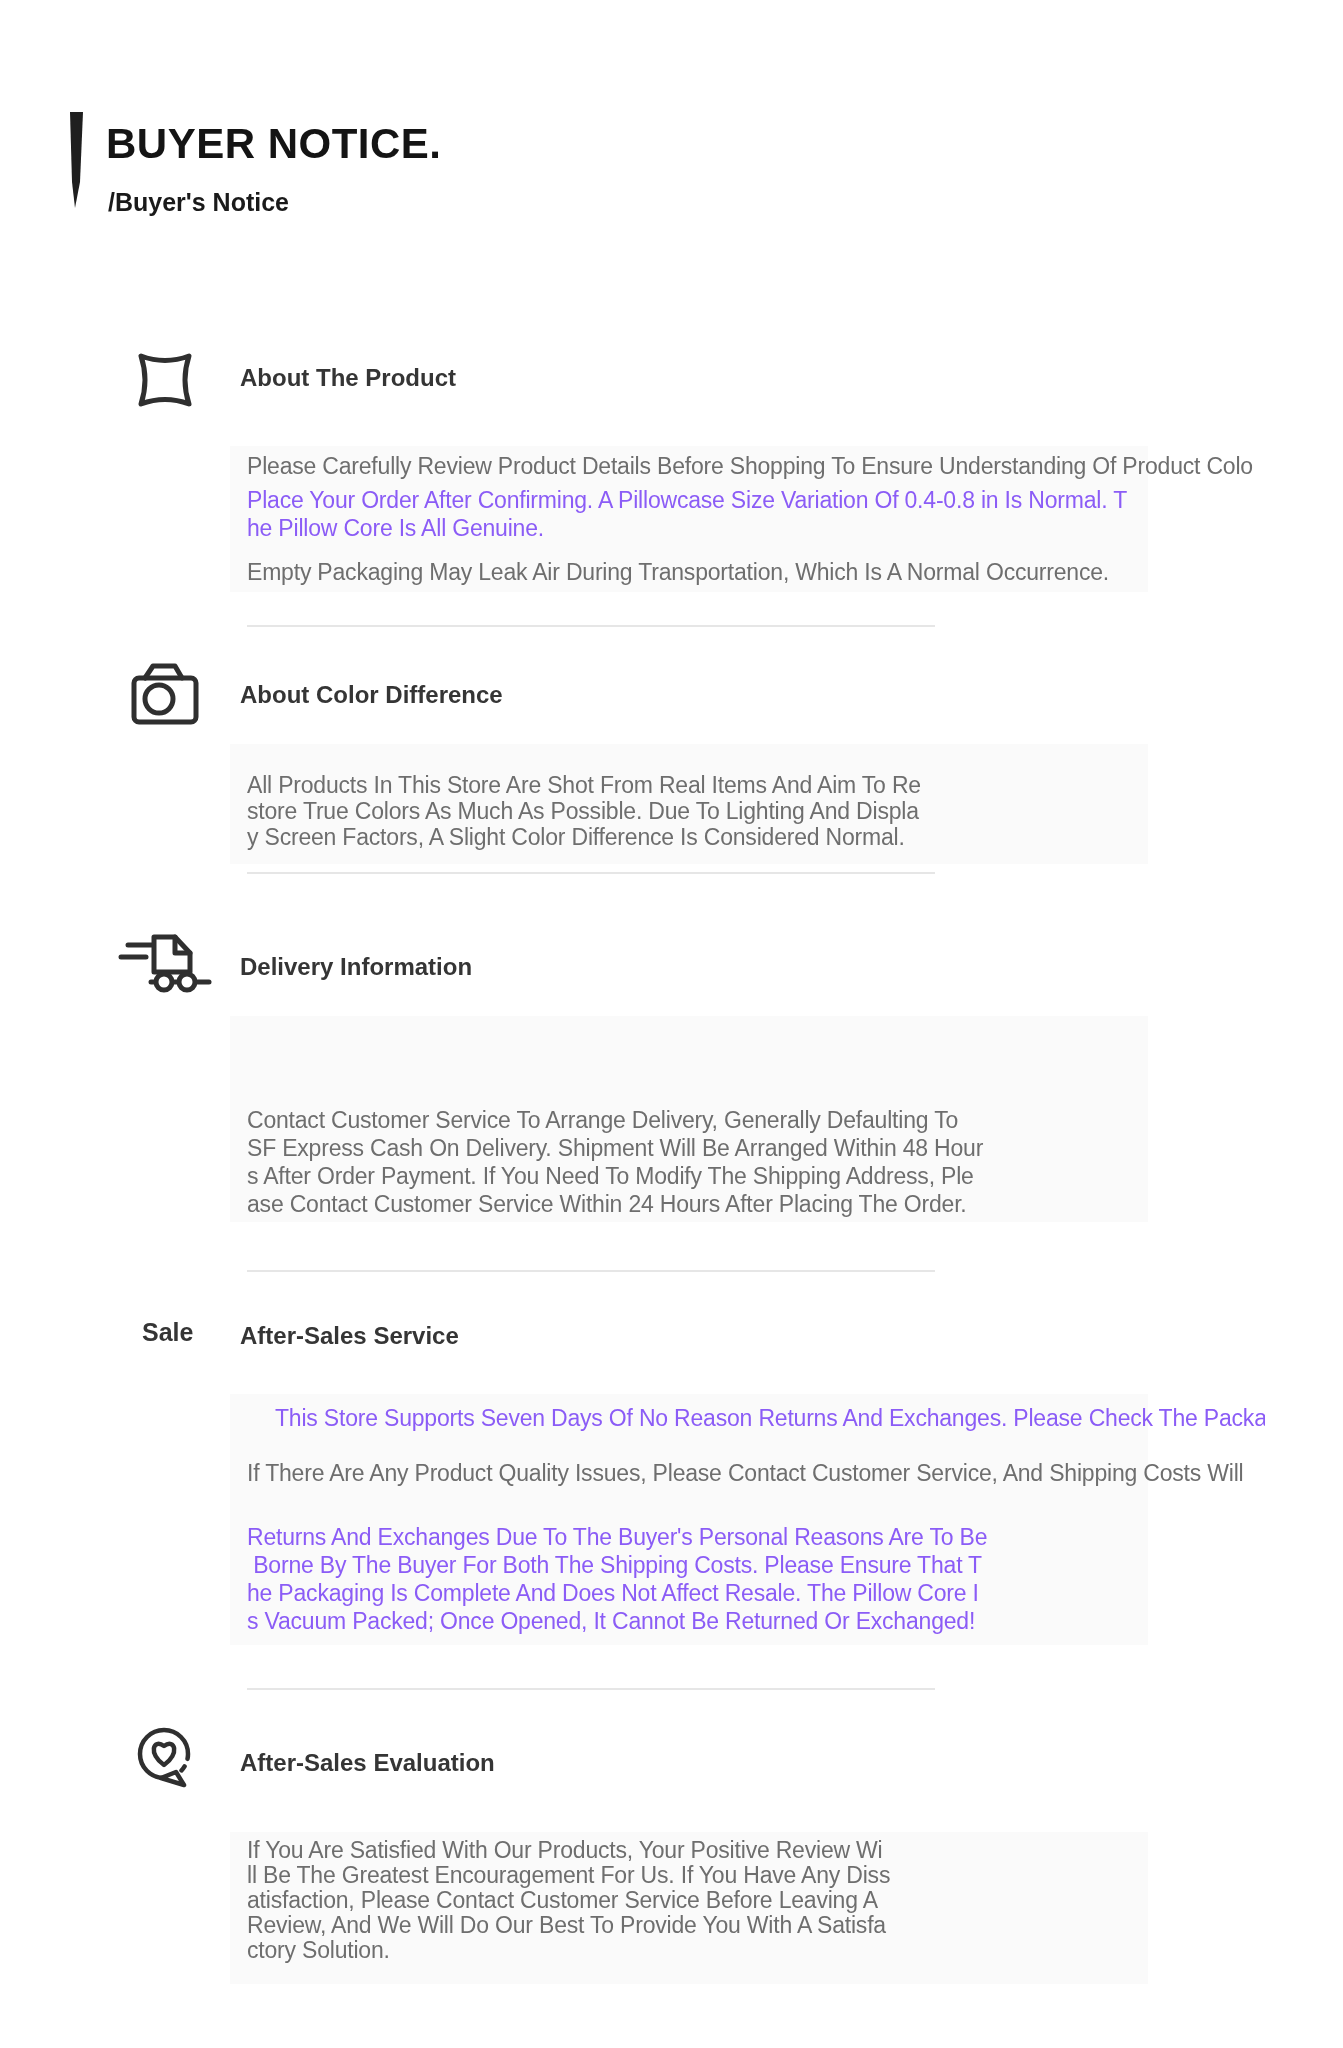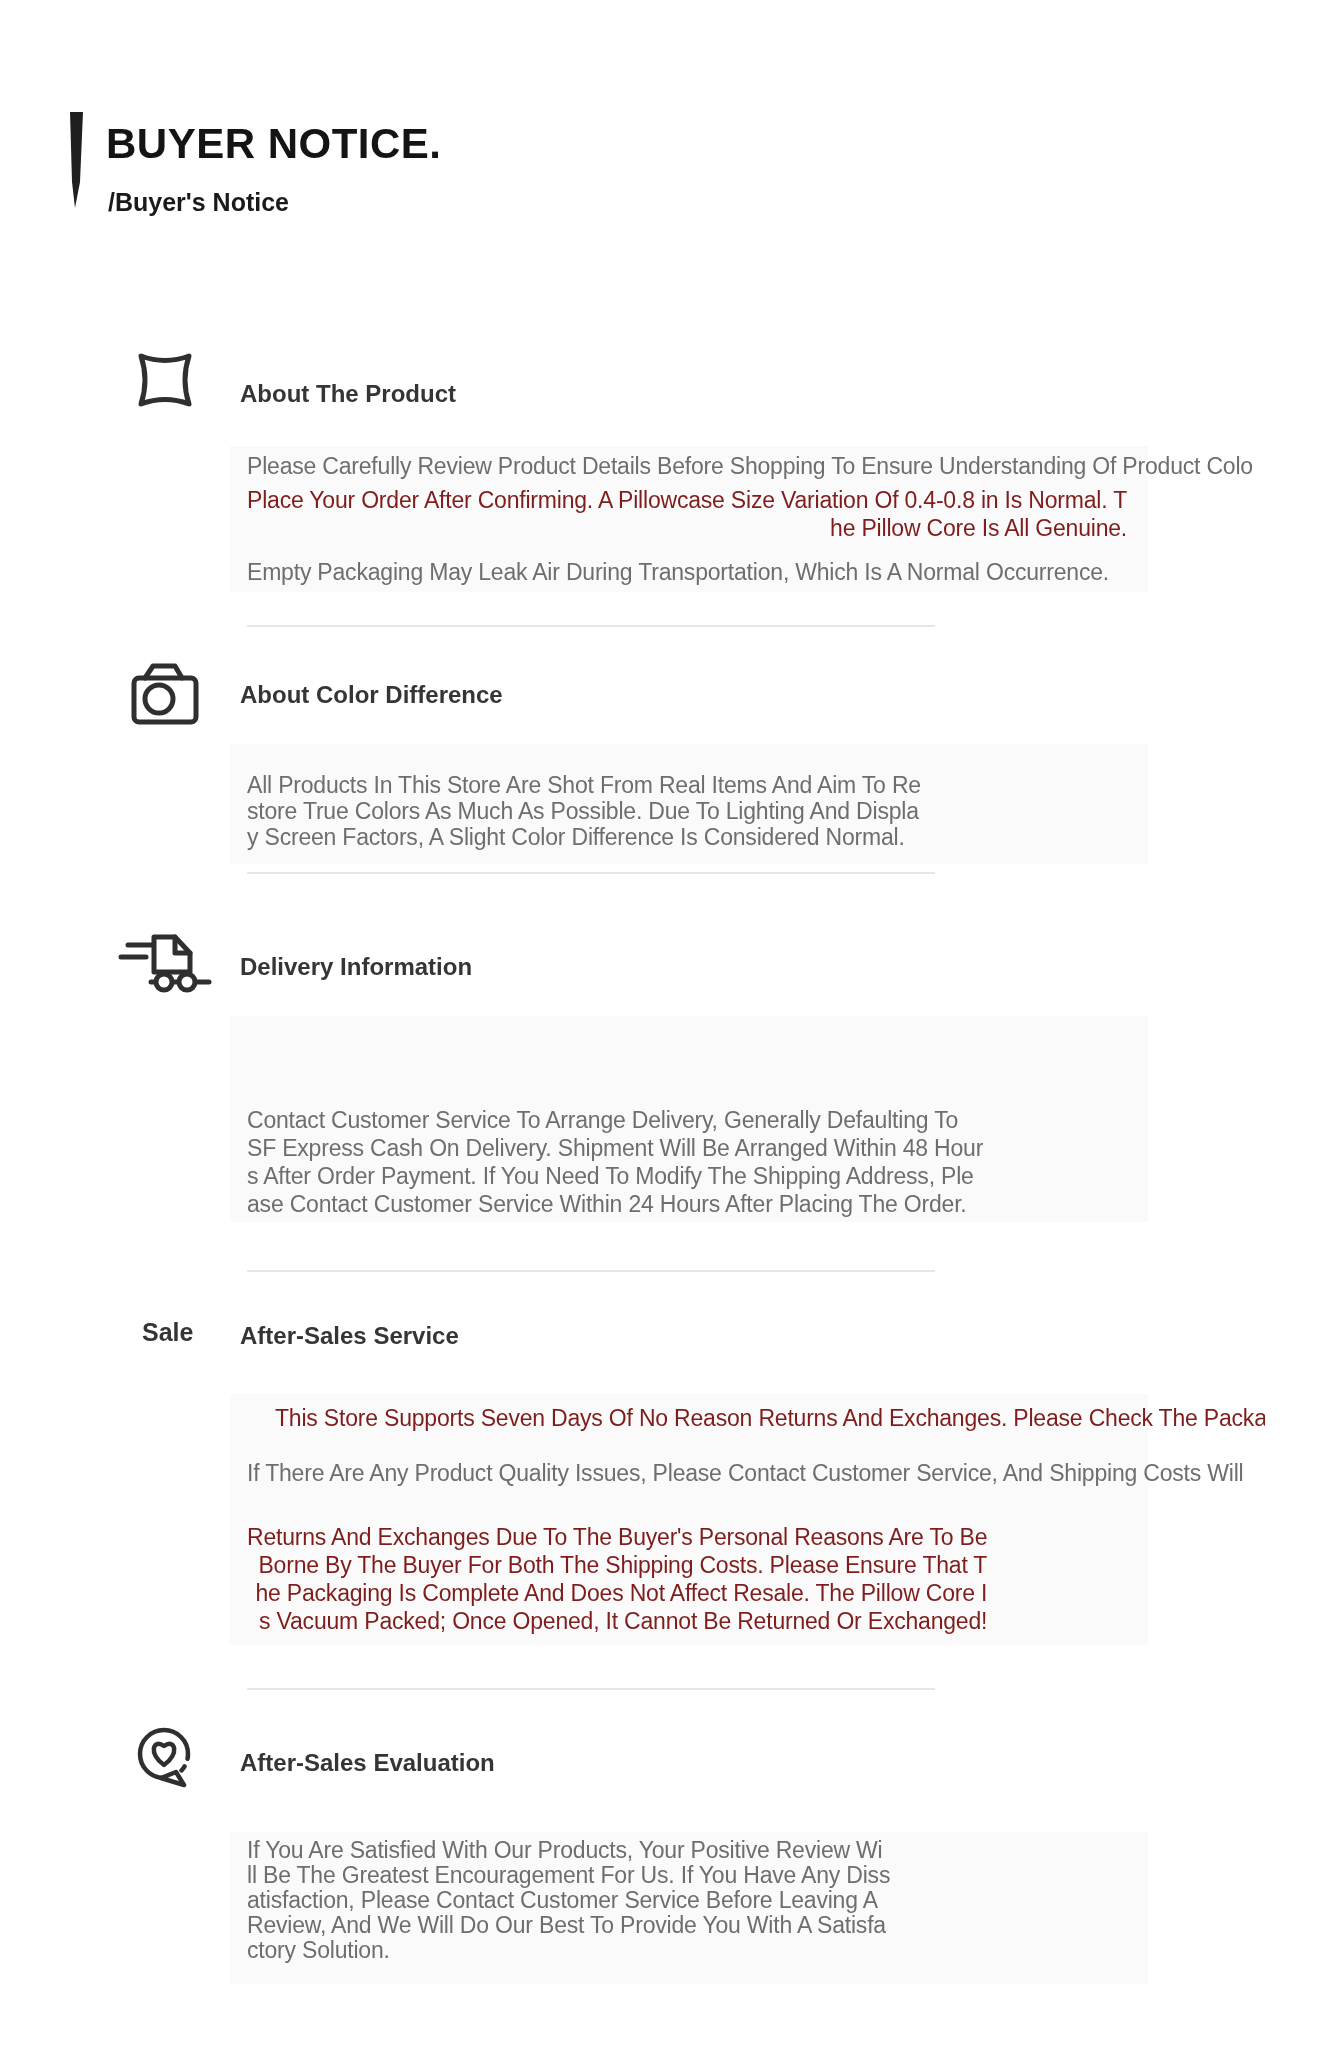--- a/index.html
+++ b/index.html
@@ -14,21 +14,21 @@
   .brush{position:absolute;left:69px;top:112px;}
   .panel{position:absolute;left:230px;width:918px;background:#fafafa;}
   .icon-box{position:absolute;}
   .icon-box svg{display:block;}
   .sec-title{position:absolute;left:240px;margin:0;font-size:24px;font-weight:700;
       color:#353535;white-space:nowrap;}
   .sale-label{position:absolute;left:142px;margin:0;font-size:25px;font-weight:700;color:#353535;}
   .para{position:absolute;left:247px;margin:0;white-space:pre;font-size:23px;line-height:28px;
       letter-spacing:-0.2px;}
   .para.gray{color:#6e6e6e;}
-  .para.dark{color:#7f1d1d;text-align:right;}
+  .para.dark{color:#8b5cf6;}
   .lh25{line-height:25px;}
   .lh26{line-height:26px;}
   .divider{position:absolute;left:247px;width:688px;height:2px;background:#e6e6e6;}
   .stroke-ic{fill:none;stroke:#2f2f2f;stroke-linecap:round;stroke-linejoin:round;}
 </style>
 </head>
 <body>
 
 <div class="page">
 
@@ -36,21 +36,21 @@
     <polygon points="1,0 14,0 11,70 6,96 3,70" fill="#1f1f1f"></polygon>
   </svg>
   <h1 class="h1">BUYER NOTICE.</h1>
   <p class="h1sub">/Buyer's Notice</p>
 
   <div class="icon-box" style="left:132px;top:347px;">
     <svg width="66" height="66" viewBox="0 0 66 66">
       <path class="stroke-ic" stroke-width="5" d="M9 9 Q 33 18 57 9 Q 49 33 57 57 Q 33 48 9 57 Q 17 33 9 9 Z"></path>
     </svg>
   </div>
-  <h2 class="sec-title" style="top:380px;">About The Product</h2>
+  <h2 class="sec-title" style="top:364px;">About The Product</h2>
 
   <div class="panel" style="top:446px;height:146px;"></div>
   <p class="para gray" style="top:452px;">Please Carefully Review Product Details Before Shopping To Ensure Understanding Of Product Colo</p>
   <p class="para dark" style="top:486px;">Place Your Order After Confirming. A Pillowcase Size Variation Of 0.4-0.8 in Is Normal. T
 he Pillow Core Is All Genuine.</p>
   <p class="para gray" style="top:558px;">Empty Packaging May Leak Air During Transportation, Which Is A Normal Occurrence.</p>
   <div class="divider" style="top:625px;"></div>
 
   <div class="icon-box" style="left:127px;top:656px;">
     <svg width="76" height="78" viewBox="0 0 76 78">

